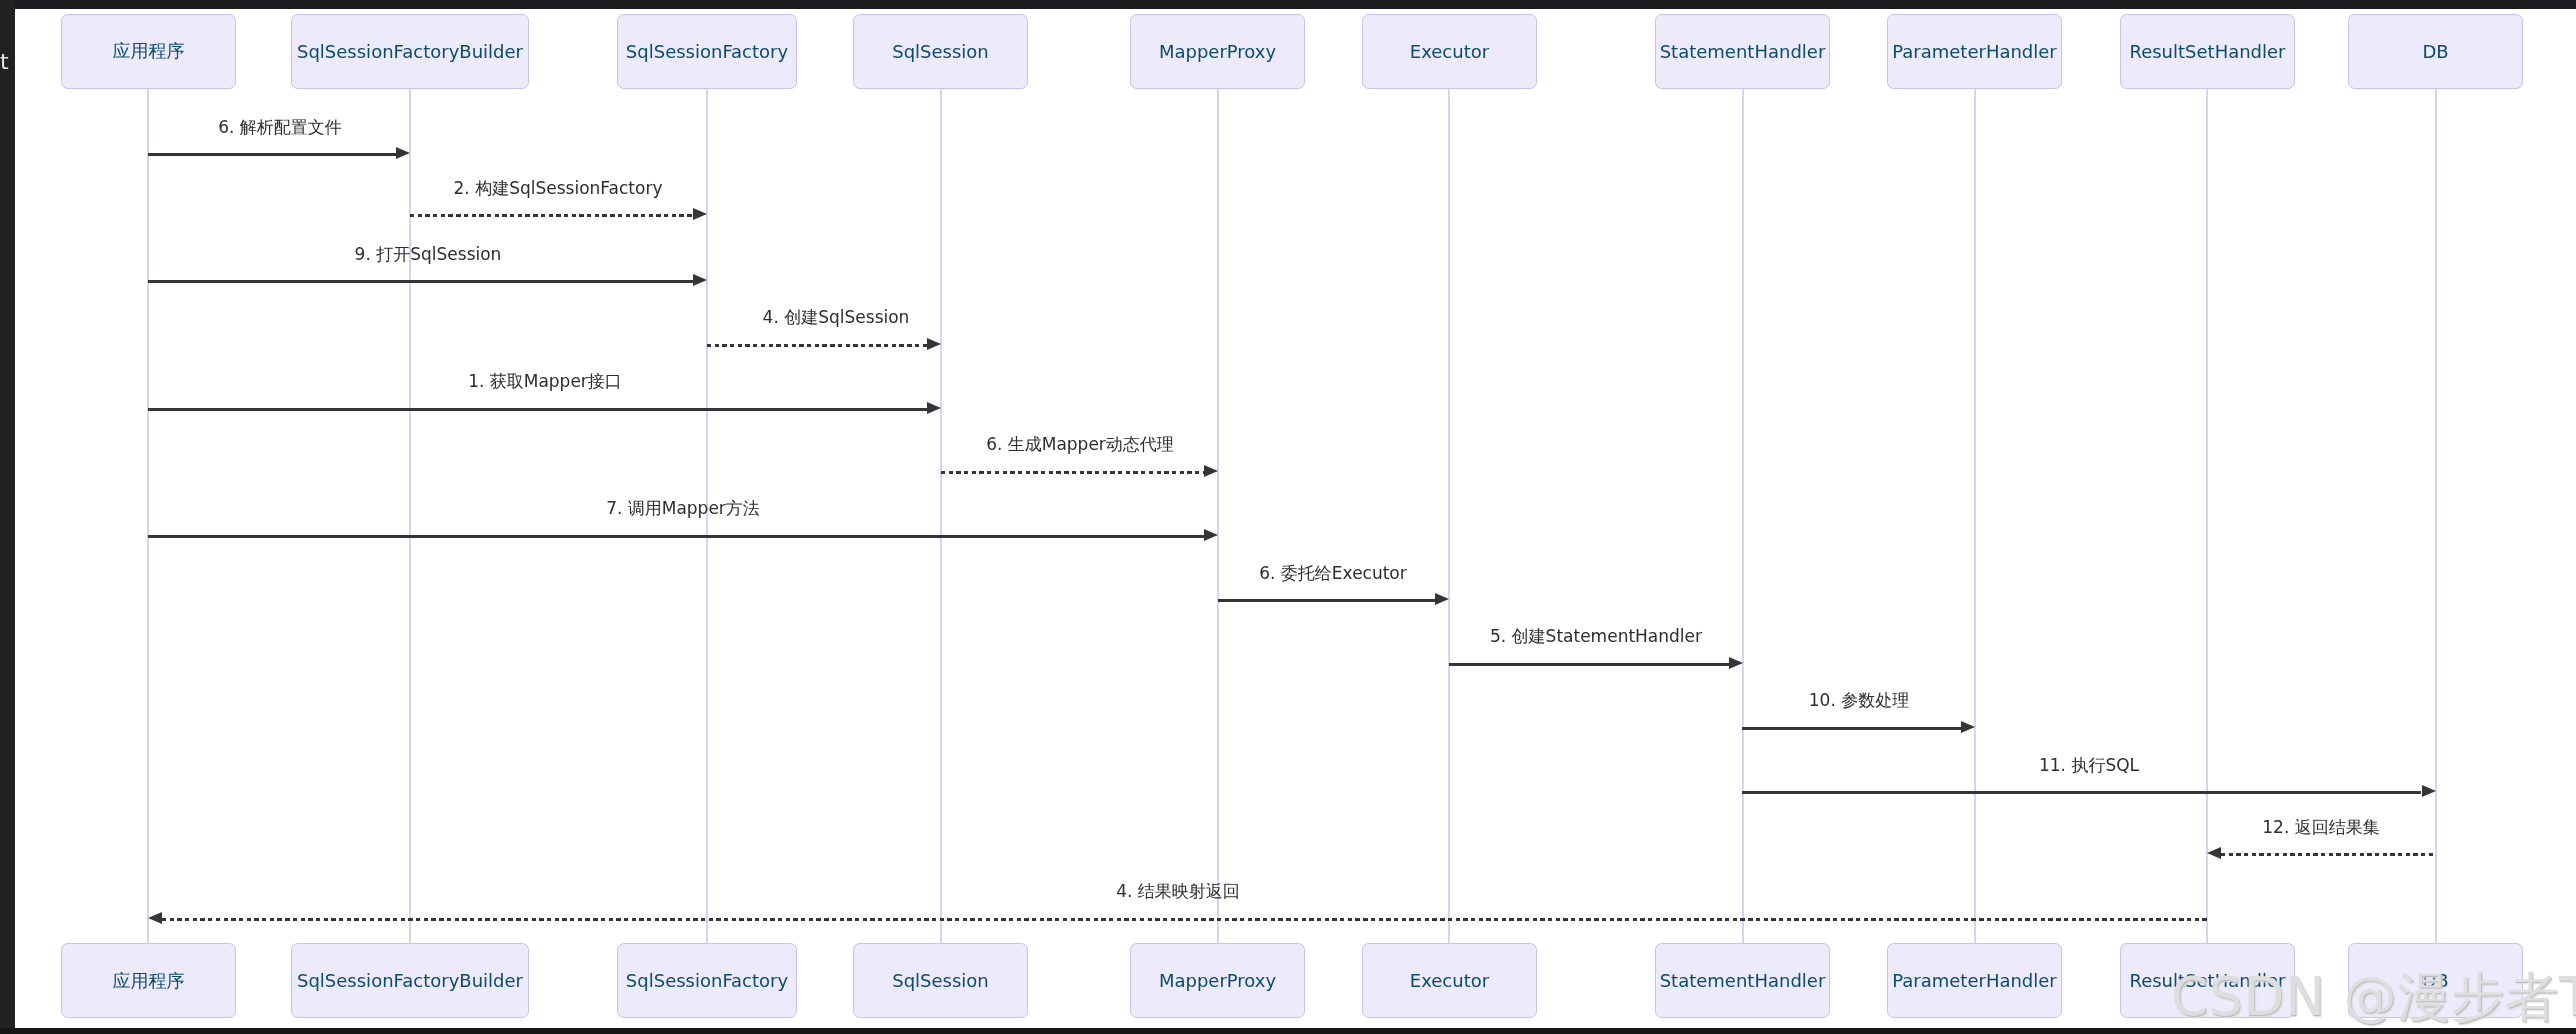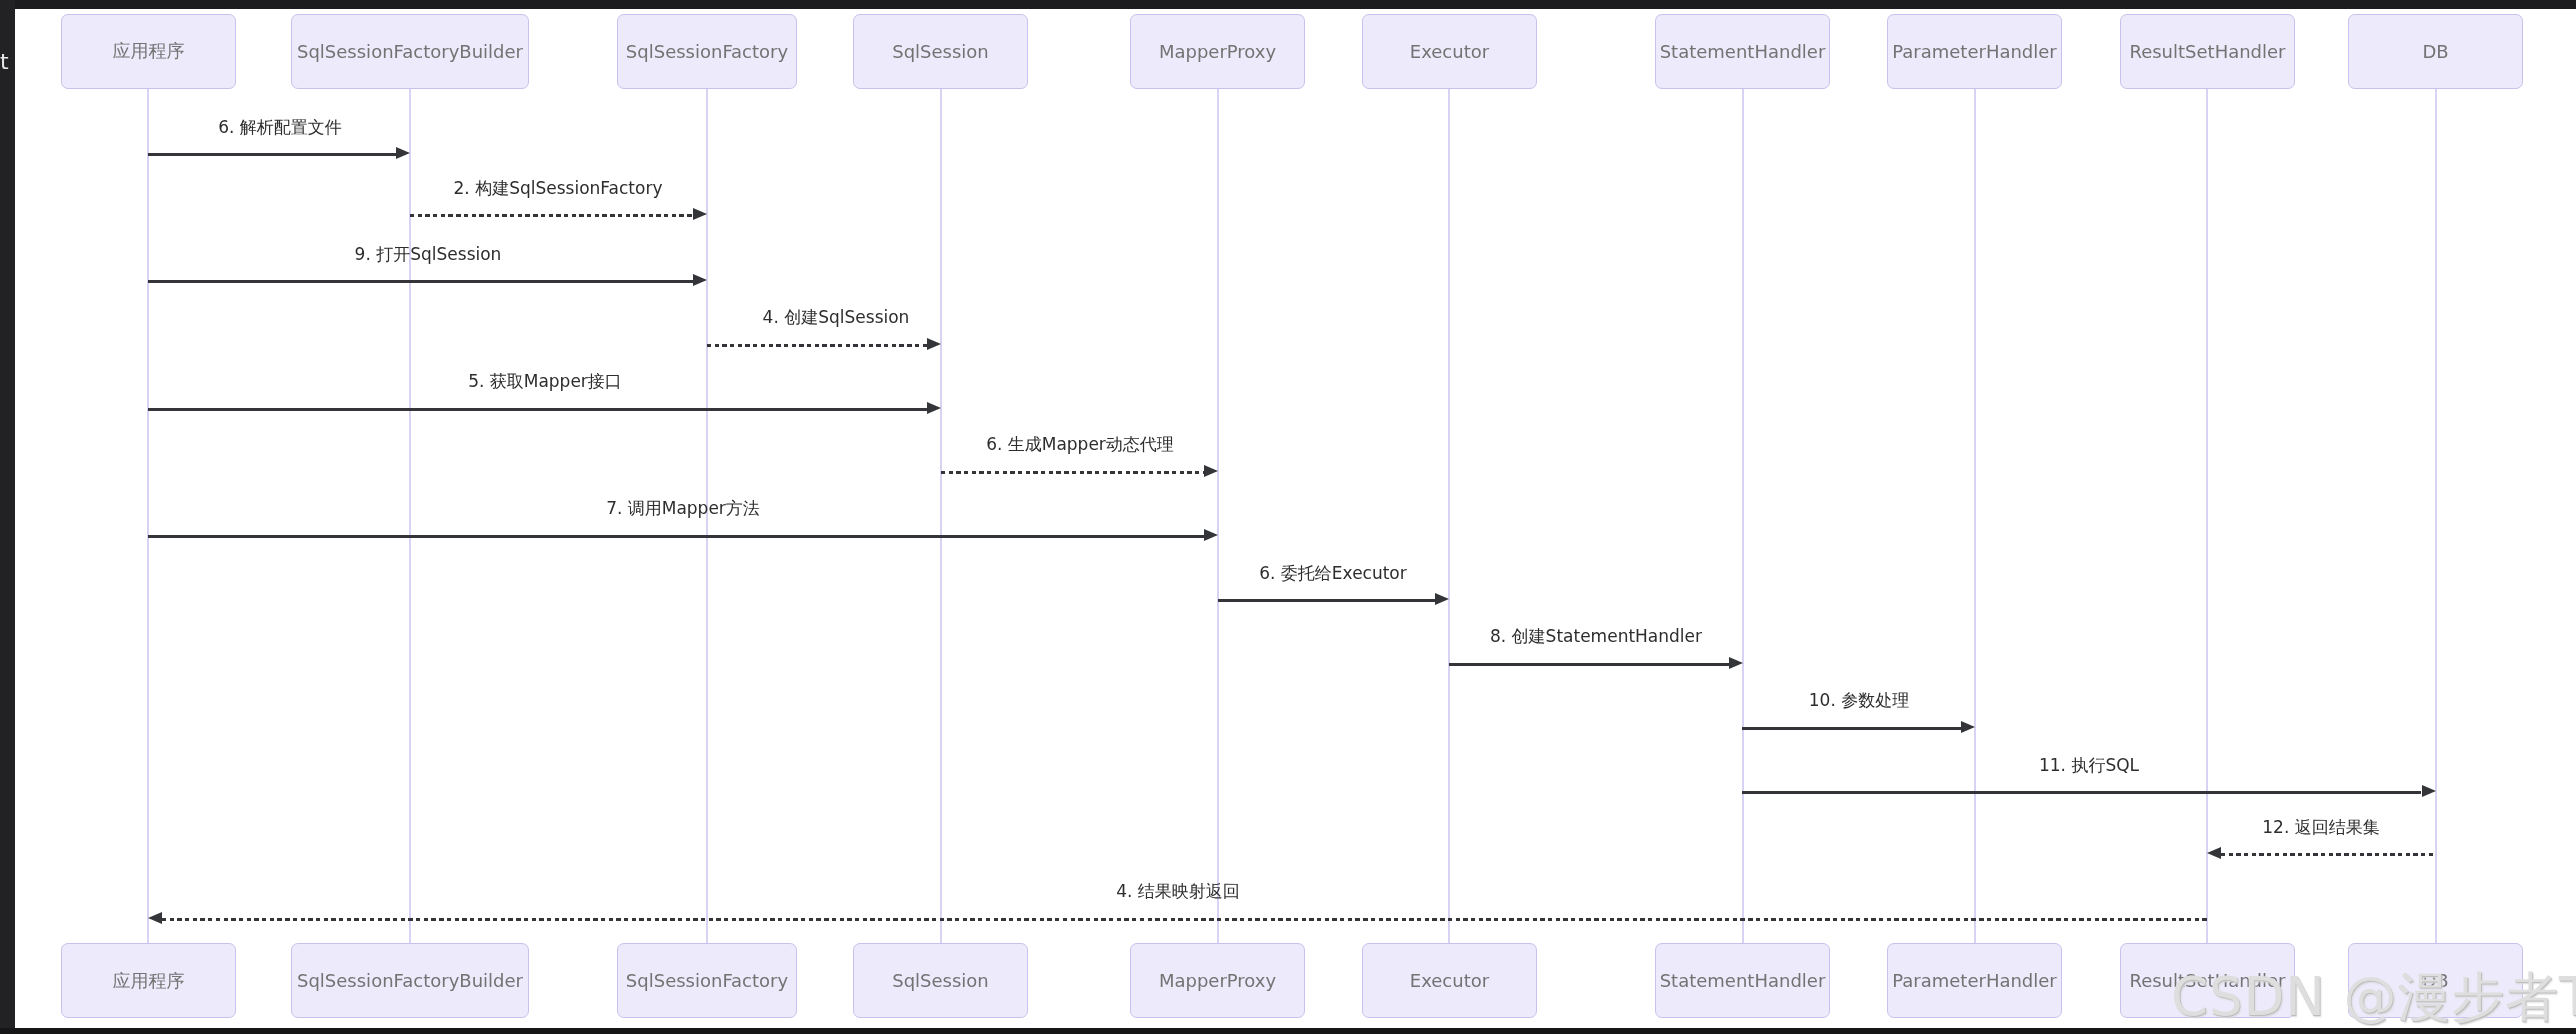--- a/index.html
+++ b/index.html
@@ -12,21 +12,21 @@
   .edge.top{left:0;top:0;width:2576px;height:9.4px;}
   .edge.left{left:0;top:0;width:15.4px;height:1034px;background:#222224;}
   .edge.bottom{left:0;top:1028px;width:2576px;height:6px;background:#161617;}
   .edge-frag{position:absolute;color:#e8e8e8;font-size:22px;z-index:41;line-height:22px;}
 
   
   .pbox{
     position:absolute;height:75px;box-sizing:border-box;
     background:#ECEAFB;border:1.7px solid #C8C1EE;border-radius:6.9px;
     display:flex;align-items:center;justify-content:center;
-    font-size:18px;color:#737373;z-index:10;white-space:nowrap;
+    font-size:18px;color:#0c4a6e;z-index:10;white-space:nowrap;
   }
   
   .lifeline{position:absolute;top:89px;height:854px;width:1.7px;background:#D9D3F3;z-index:1;}
 
   
   .mlabel{
     position:absolute;transform:translateX(-50%);white-space:nowrap;
     font-size:17px;line-height:22px;height:22px;color:#2d2d2d;z-index:20;
   }
   .ln{position:absolute;height:2.6px;z-index:15;}
@@ -91,37 +91,37 @@
   <div class="ah r" style="left:693px;top:208px"></div>
 
   <div class="mlabel" style="left:428px;top:243px">9. 打开SqlSession</div>
   <div class="ln solid" style="left:148px;top:280px;width:545px"></div>
   <div class="ah r" style="left:693px;top:274px"></div>
 
   <div class="mlabel" style="left:836px;top:306px">4. 创建SqlSession</div>
   <div class="ln dashed" style="left:707px;top:344px;width:220px"></div>
   <div class="ah r" style="left:927px;top:338px"></div>
 
-  <div class="mlabel" style="left:545px;top:370px">5. 获取Mapper接口</div>
+  <div class="mlabel" style="left:545px;top:370px">1. 获取Mapper接口</div>
   <div class="ln solid" style="left:148px;top:408px;width:779px"></div>
   <div class="ah r" style="left:927px;top:402px"></div>
 
   <div class="mlabel" style="left:1080px;top:433px">6. 生成Mapper动态代理</div>
   <div class="ln dashed" style="left:941px;top:471px;width:263px"></div>
   <div class="ah r" style="left:1204px;top:465px"></div>
 
   <div class="mlabel" style="left:683px;top:497px">7. 调用Mapper方法</div>
   <div class="ln solid" style="left:148px;top:535px;width:1056px"></div>
   <div class="ah r" style="left:1204px;top:529px"></div>
 
   <div class="mlabel" style="left:1333px;top:562px">6. 委托给Executor</div>
   <div class="ln solid" style="left:1218px;top:599px;width:218px"></div>
   <div class="ah r" style="left:1435px;top:593px"></div>
 
-  <div class="mlabel" style="left:1596px;top:625px">8. 创建StatementHandler</div>
+  <div class="mlabel" style="left:1596px;top:625px">5. 创建StatementHandler</div>
   <div class="ln solid" style="left:1449px;top:663px;width:280px"></div>
   <div class="ah r" style="left:1729px;top:657px"></div>
 
   <div class="mlabel" style="left:1859px;top:689px">10. 参数处理</div>
   <div class="ln solid" style="left:1742px;top:727px;width:219px"></div>
   <div class="ah r" style="left:1961px;top:721px"></div>
 
   <div class="mlabel" style="left:2089px;top:754px">11. 执行SQL</div>
   <div class="ln solid" style="left:1742px;top:791px;width:679px"></div>
   <div class="ah r" style="left:2422px;top:785px"></div>

